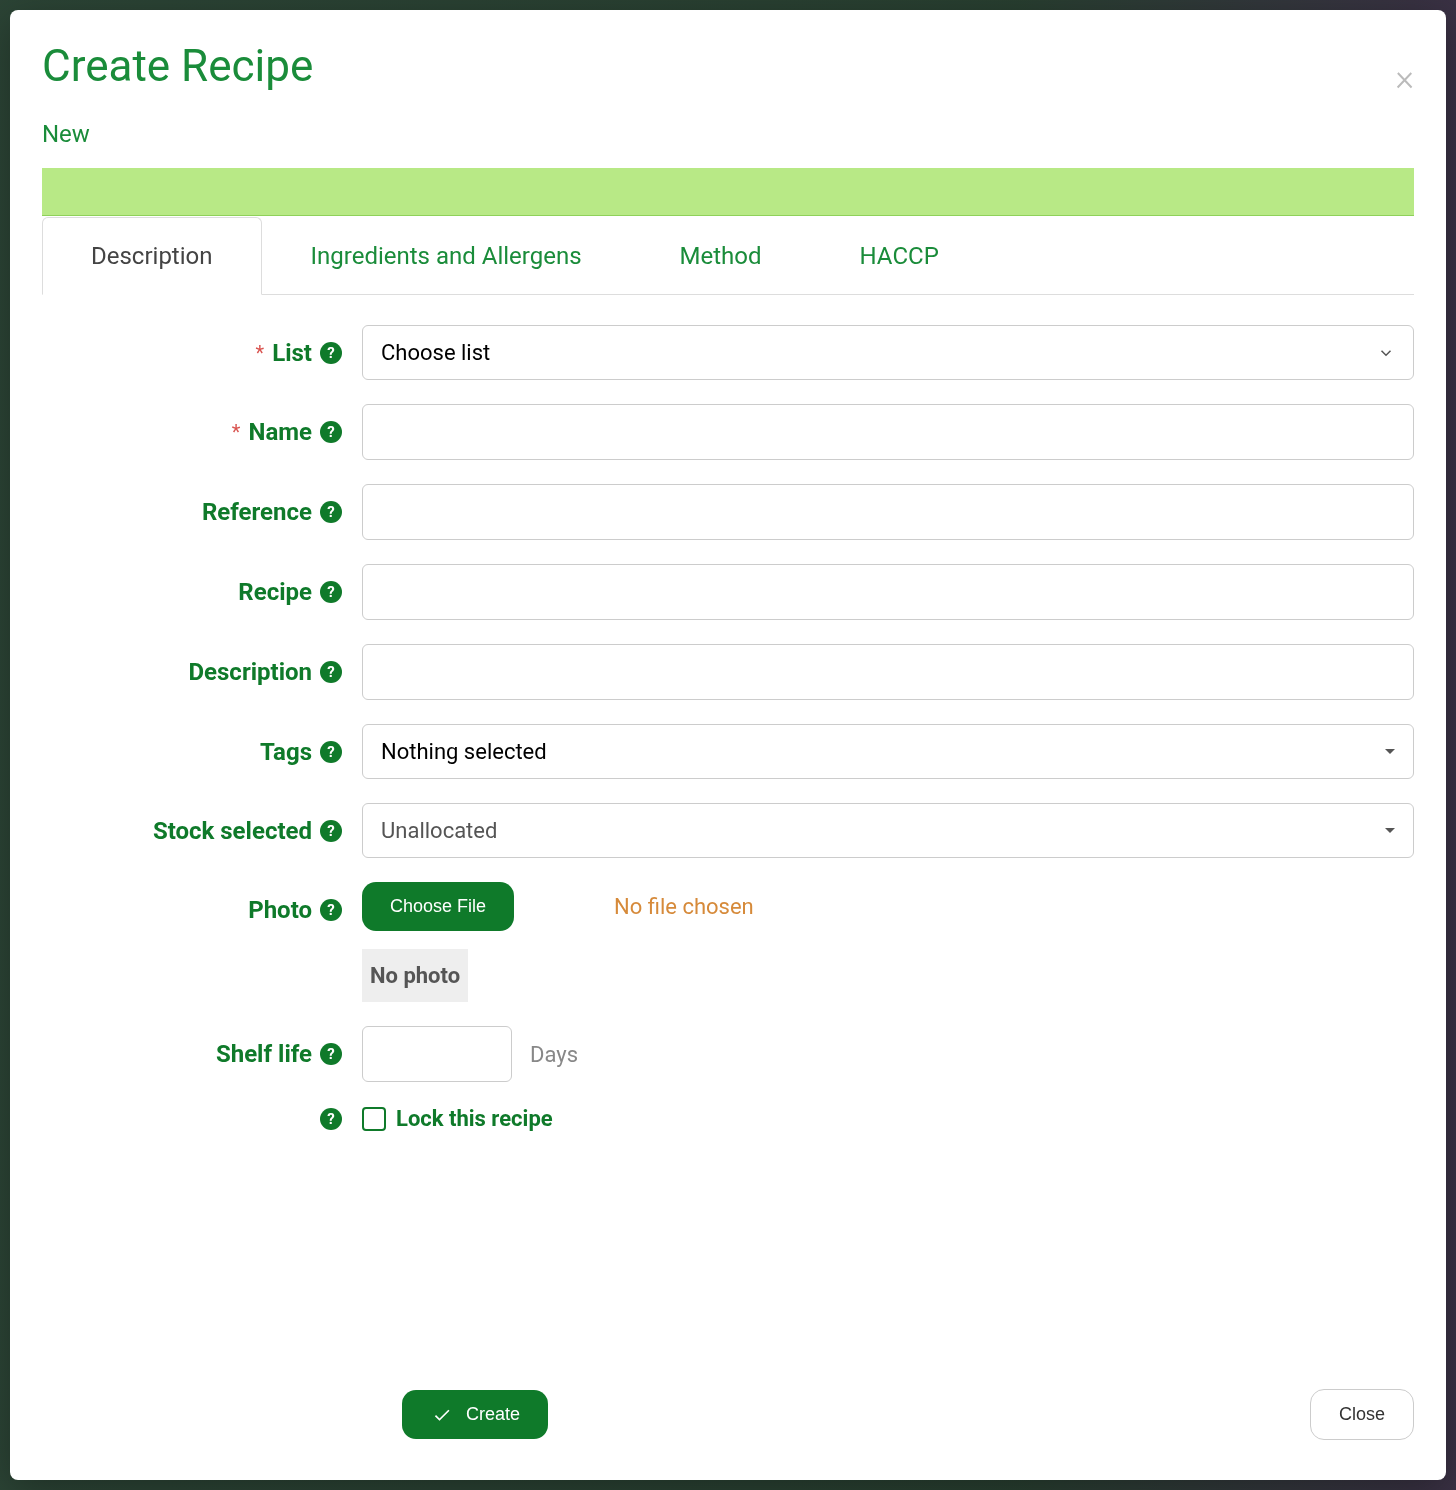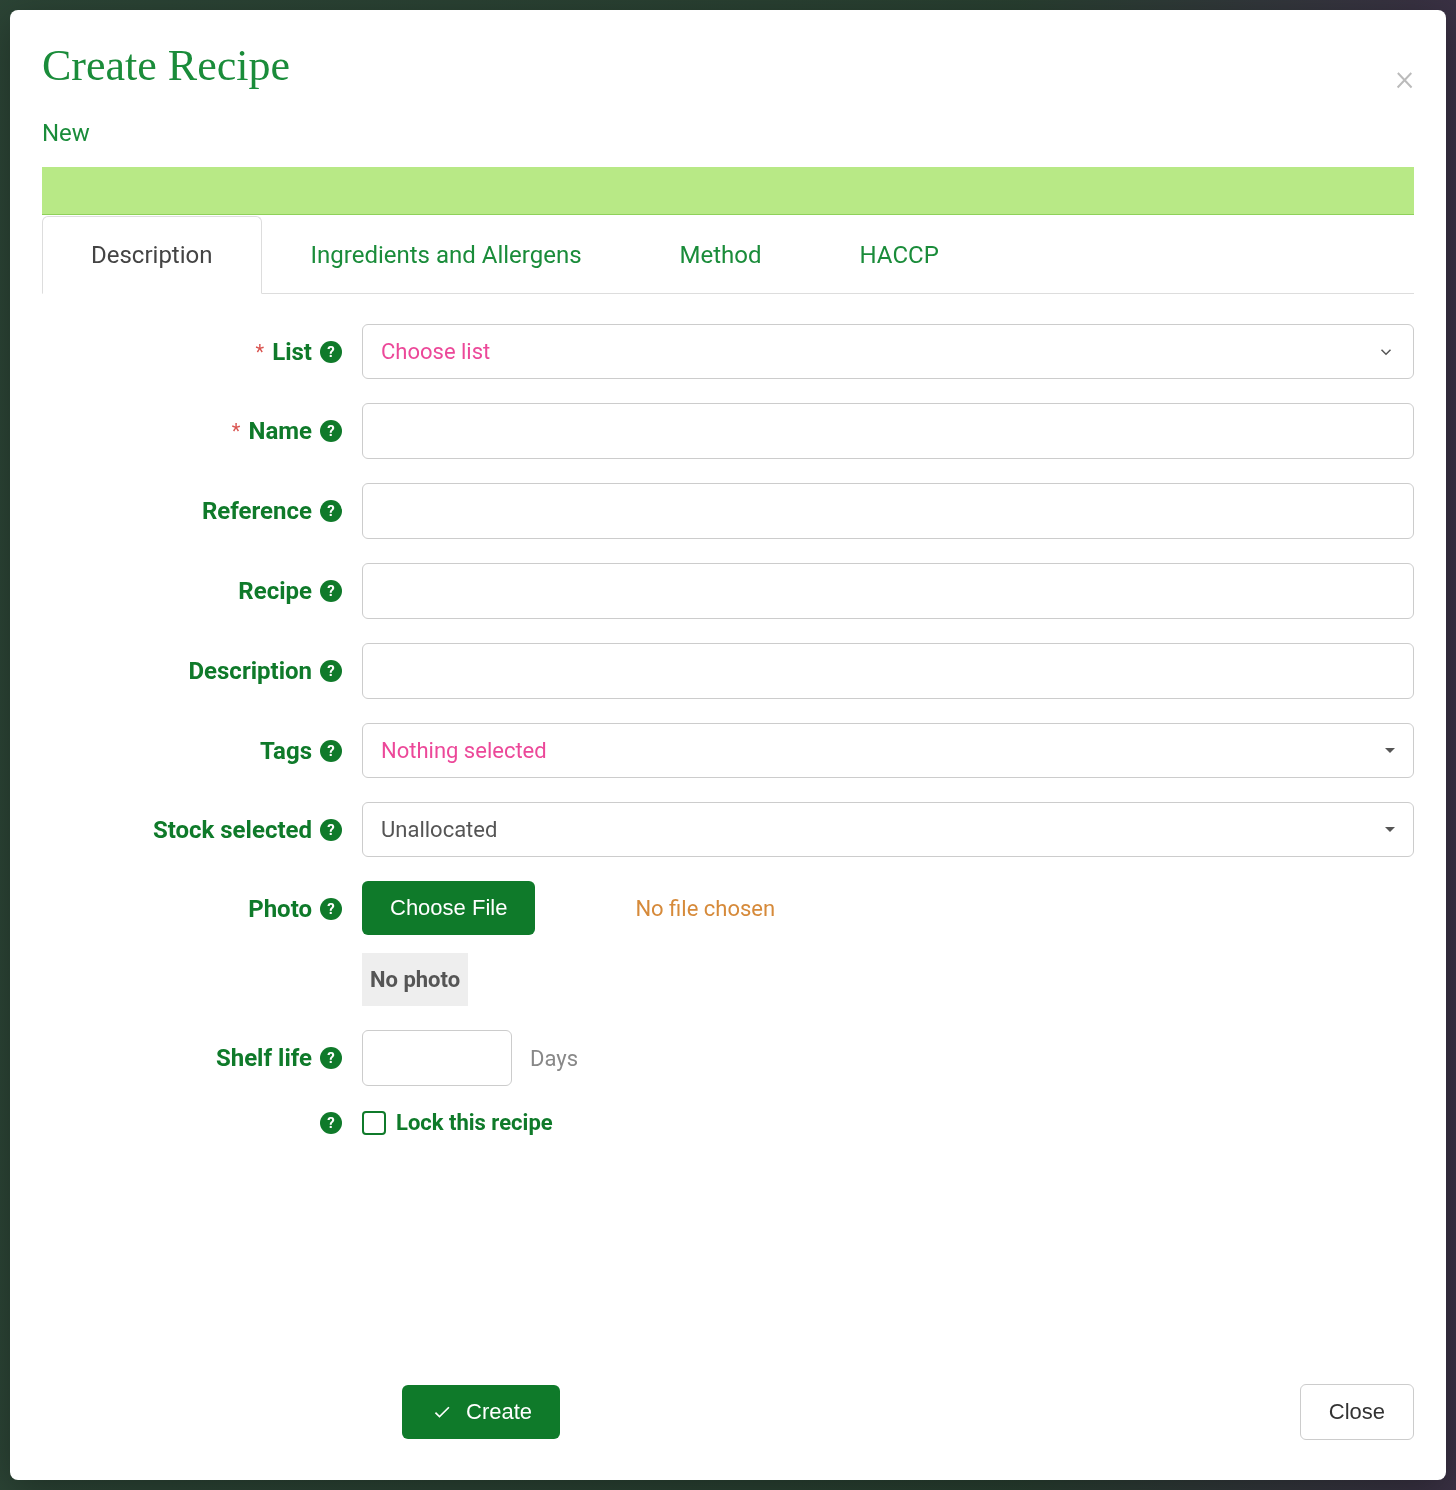--- a/index.html
+++ b/index.html
@@ -36,21 +36,20 @@
     }
     .modal-header {
       padding: 30px 32px 20px 32px;
       position: relative;
     }
     .modal-title {
       font-size: 44px;
       font-weight: 400;
       color: #1a8c3a;
       margin-bottom: 28px;
-      font-family: Liberation Serif, serif;
     }
     .modal-subtitle {
       font-size: 24px;
       color: #1a8c3a;
       font-weight: 400;
     }
     .close-x {
       position: absolute;
       top: 50px;
       right: 32px;
@@ -144,41 +143,41 @@
       background: #fff;
       color: #333;
     }
     .form-select {
       width: 100%;
       padding: 14px 18px;
       font-size: 22px;
       border: 1px solid #ccc;
       border-radius: 6px;
       background: #fff;
-      color: #ec4899;
+      color: #000000;
       position: relative;
       cursor: pointer;
       display: flex;
       align-items: center;
       justify-content: space-between;
     }
     .form-select.has-value {
       color: #555;
     }
     .caret-down {
       width: 0;
       height: 0;
       border-left: 5px solid transparent;
       border-right: 5px solid transparent;
       border-top: 5px solid #555;
     }
     .btn {
       padding: 14px 28px;
-      font-size: 22px;
-      border-radius: 6px;
+      font-size: 18px;
+      border-radius: 14px;
       cursor: pointer;
       border: none;
       display: inline-flex;
       align-items: center;
       gap: 12px;
     }
     .btn-primary {
       background: #0f7a2a;
       color: #fff;
     }

